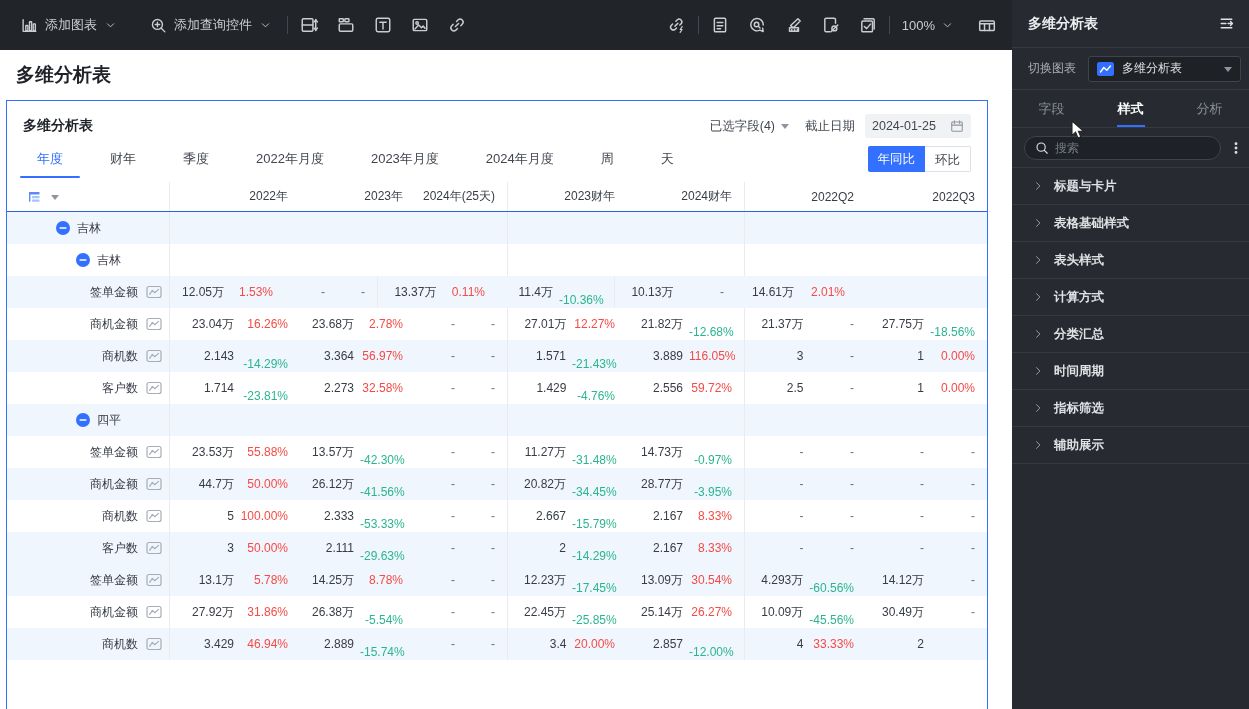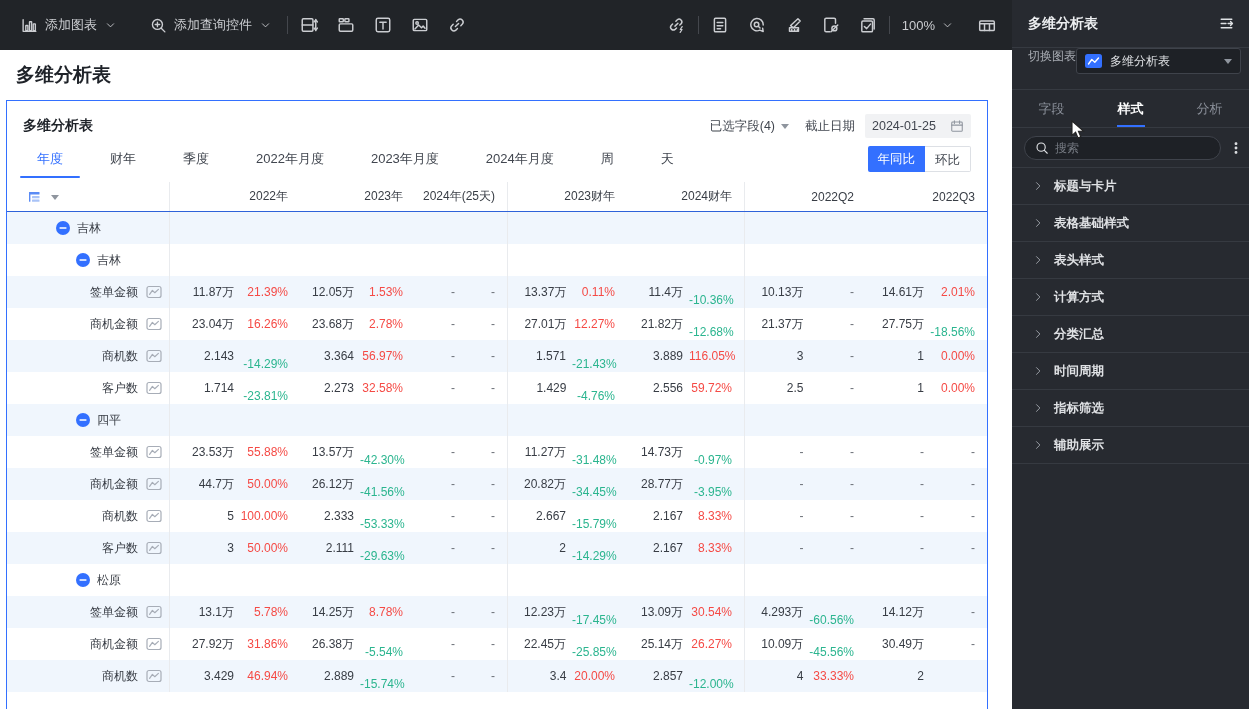--- a/index.html
+++ b/index.html
@@ -70,21 +70,21 @@
   .v,.p{display:inline-block;text-align:right;font-size:12px;line-height:32px;white-space:nowrap;}
   .v{color:var(--txt);padding-right:6px;}
   .p{padding-right:12px;}
   .up{color:var(--red);}.down{color:var(--green);margin-top:16px;}.dim{color:var(--dim);}
 
   
   .panel{position:absolute;left:1012px;top:0;width:237px;height:709px;background:var(--pbg);color:#dfe1e4;}
   .p-head{height:48px;display:flex;align-items:center;justify-content:space-between;
     padding:0 14px 0 16px;border-bottom:1px solid var(--dark-line);}
   .p-title{font-size:14px;font-weight:bold;color:#eceef0;}
-  .p-switch{height:42px;display:flex;align-items:flex-start;padding:0 8px 0 16px;
+  .p-switch{height:42px;display:flex;align-items:center;gap:12px;padding:0 8px 0 16px;
     border-bottom:1px solid var(--dark-line);}
   .p-switch-label{font-size:12px;color:#a8acb3;flex:none;}
   .p-dd{flex:1;height:26px;background:#1e2126;border:1px solid #3f434b;border-radius:3px;
     display:flex;align-items:center;gap:8px;padding:0 8px;cursor:pointer;}
   .p-dd-text{font-size:12px;color:#dfe1e4;flex:1;}
   .p-dd .caret{border-top-color:#8f959e;}
   .p-tabs{height:38px;display:flex;border-bottom:1px solid var(--dark-line);}
   .p-tab{flex:1;display:flex;align-items:center;justify-content:center;font-size:13px;
     color:#8a8f99;cursor:pointer;position:relative;}
   .p-tab.active{color:#ffffff;font-weight:bold;}
@@ -358,24 +358,20 @@
           <div class="trow stripe">
             <div class="cell rowhead metric">
               <span class="mlabel">签单金额</span>
               <span class="mchart">
                 <svg width="16" height="14" viewBox="0 0 16 14" fill="none" stroke="#a7adb7" stroke-width="1.2" stroke-linecap="round" stroke-linejoin="round">
                   <rect x="1" y="1.5" width="14" height="11" rx="2"></rect>
                   <polyline points="3.6,9.3 6.4,5.4 8.8,7.7 12.4,4.4"></polyline>
                 </svg>
               </span>
             </div>
-            <div class="cell dcell" style="width:130px">
-              <span class="v" style="width:70px">11.87万</span>
-              <span class="p up" style="width:60px">21.39%</span>
-            </div>
             <div class="cell dcell" style="width:115px">
               <span class="v" style="width:60px">12.05万</span>
               <span class="p up" style="width:55px">1.53%</span>
             </div>
             <div class="cell dcell" style="width:92px">
               <span class="v dim" style="width:46px">-</span>
               <span class="p dim" style="width:46px">-</span>
             </div>
             <div class="cell dcell gdiv" style="width:120px">
               <span class="v" style="width:65px">13.37万</span>
@@ -677,38 +673,20 @@
               <span class="p up" style="width:55px">8.33%</span>
             </div>
             <div class="cell dcell gdiv" style="width:122px">
               <span class="v dim" style="width:65px">-</span>
               <span class="p dim" style="width:57px">-</span>
             </div>
             <div class="cell dcell" style="width:121px">
               <span class="v dim" style="width:64px">-</span>
               <span class="p dim" style="width:57px">-</span>
             </div>
-          </div>
-          <div class="trow">
-            <div class="cell rowhead g-l2">
-              <span class="minus">
-                <svg width="14" height="14" viewBox="0 0 14 14">
-                  <circle cx="7" cy="7" r="7" fill="var(--accent)"></circle>
-                  <rect x="3.4" y="6.3" width="7.2" height="1.5" rx=".7" fill="#fff"></rect>
-                </svg>
-              </span>
-              <span class="glabel">松原</span>
-            </div>
-            <div class="cell dcell" style="width:130px"></div>
-            <div class="cell dcell" style="width:115px"></div>
-            <div class="cell dcell" style="width:92px"></div>
-            <div class="cell dcell gdiv" style="width:120px"></div>
-            <div class="cell dcell" style="width:117px"></div>
-            <div class="cell dcell gdiv" style="width:122px"></div>
-            <div class="cell dcell" style="width:121px"></div>
           </div>
           <div class="trow stripe">
             <div class="cell rowhead metric">
               <span class="mlabel">签单金额</span>
               <span class="mchart">
                 <svg width="16" height="14" viewBox="0 0 16 14" fill="none" stroke="#a7adb7" stroke-width="1.2" stroke-linecap="round" stroke-linejoin="round">
                   <rect x="1" y="1.5" width="14" height="11" rx="2"></rect>
                   <polyline points="3.6,9.3 6.4,5.4 8.8,7.7 12.4,4.4"></polyline>
                 </svg>
               </span>

